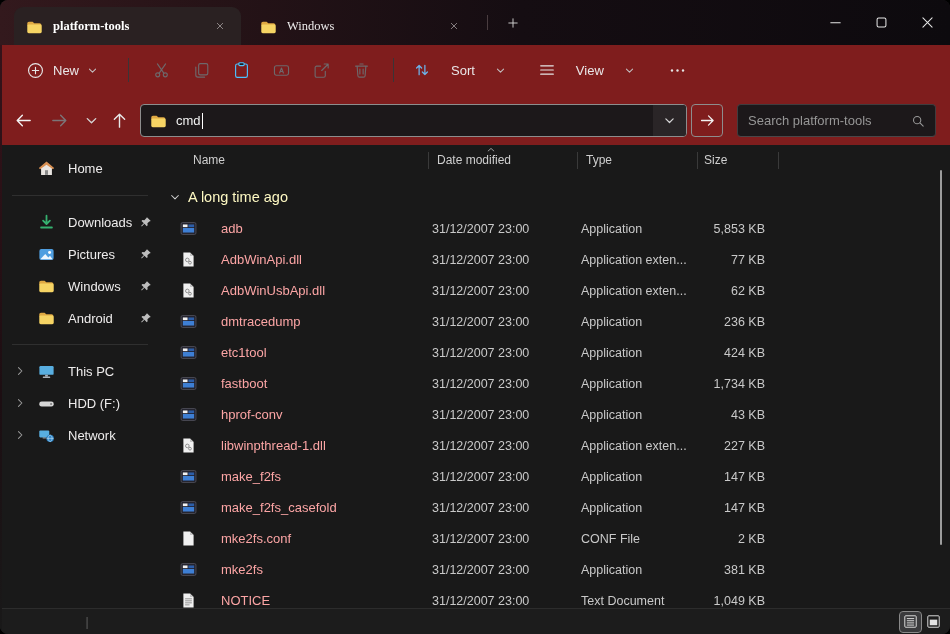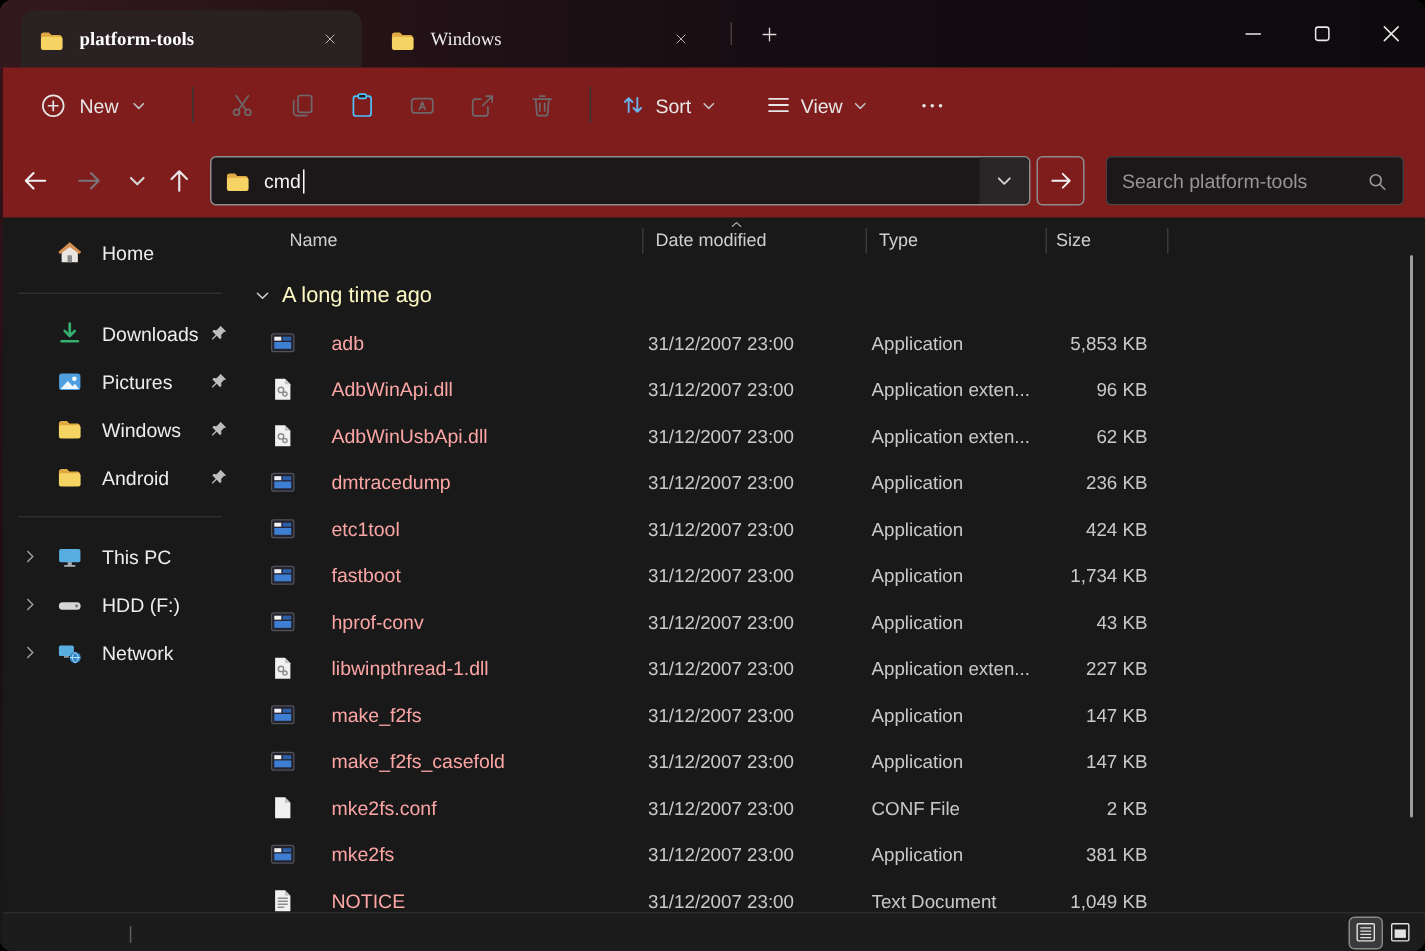--- a/index.html
+++ b/index.html
@@ -32,21 +32,21 @@
   .chrome{ position:absolute; left:0; top:45px; width:100%; height:100px; background:#7f1d1d; }
   .toolbar{ position:absolute; left:0; top:0; width:100%; height:50px;
       display:flex; align-items:center; padding-left:18px; }
   .tb-new{ display:flex; align-items:center; gap:8px; padding:6px 8px; border-radius:4px; }
   .tb-new .ic{ width:19px; height:19px; }
   .tb-new .lbl{ font-size:13px; color:#e9e7e8; }
   .tb-new .chev{ width:11px; height:11px; }
   .tb-sep{ width:1px; height:24px; background:#3a3436; margin:0 12px 0 22px; }
   .tb-btn{ width:40px; height:36px; display:flex; align-items:center; justify-content:center; border-radius:4px; }
   .tb-btn .ic{ width:19px; height:19px; }
-  .tb-group{ display:flex; align-items:center; gap:6px; padding:6px 9px; border-radius:4px; }
+  .tb-group{ display:flex; align-items:center; gap:20px; padding:6px 9px; border-radius:4px; }
   .tb-group .ic{ width:18px; height:18px; }
   .tb-group .lbl{ font-size:13px; color:#e9e7e8; }
   .tb-group .chev{ width:11px; height:11px; }
 
   
   .navrow{ position:absolute; left:0; top:50px; width:100%; height:50px; }
   .nav-btn{ position:absolute; top:8px; width:34px; height:34px; display:flex;
       align-items:center; justify-content:center; border-radius:4px; }
   .nav-btn .ic{ width:19px; height:19px; }
   .nav-back{ left:6px; } .nav-fwd{ left:42px; } .nav-recent{ left:74px; } .nav-recent .ic{width:15px;height:15px;}
@@ -537,21 +537,21 @@
             <svg viewBox="0 0 16 16" fill="none">
               <path d="M3.2 1.4h6.2l3.4 3.4v9.8H3.2z" fill="#f0f0f0"></path>
               <path d="M9.4 1.4l3.4 3.4H9.4z" fill="#c4c4c4"></path>
               <circle cx="6.9" cy="8.4" r="1.7" stroke="#8b8b8b" stroke-width=".9"></circle>
               <circle cx="9.4" cy="11" r="1.3" stroke="#8b8b8b" stroke-width=".9"></circle>
             </svg>
           </span>
           <span class="cell name">AdbWinApi.dll</span>
           <span class="cell date">31/12/2007 23:00</span>
           <span class="cell type">Application exten...</span>
-          <span class="cell size">96 KB</span>
+          <span class="cell size">77 KB</span>
         </div>
 
         <div class="file-row">
           <span class="cell-icon">
             <svg viewBox="0 0 16 16" fill="none">
               <path d="M3.2 1.4h6.2l3.4 3.4v9.8H3.2z" fill="#f0f0f0"></path>
               <path d="M9.4 1.4l3.4 3.4H9.4z" fill="#c4c4c4"></path>
               <circle cx="6.9" cy="8.4" r="1.7" stroke="#8b8b8b" stroke-width=".9"></circle>
               <circle cx="9.4" cy="11" r="1.3" stroke="#8b8b8b" stroke-width=".9"></circle>
             </svg>

